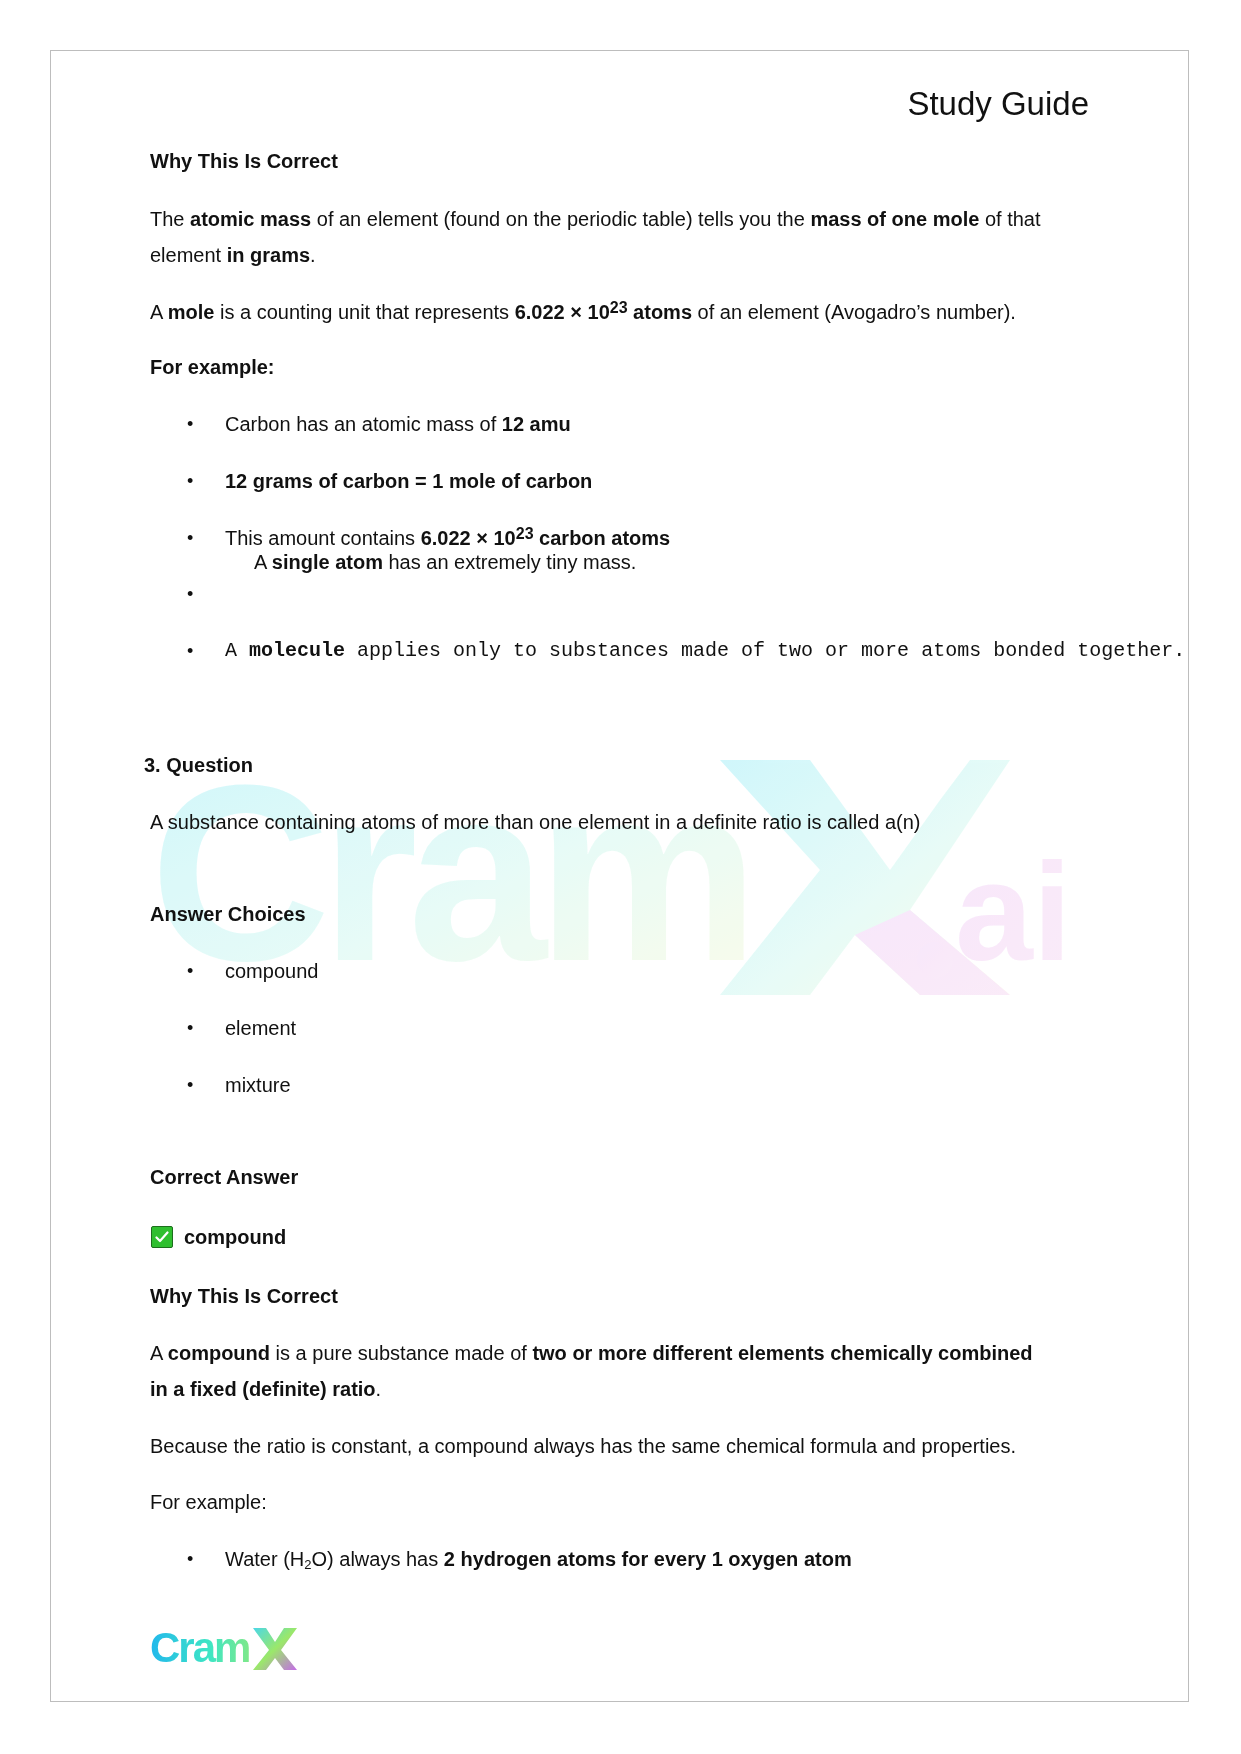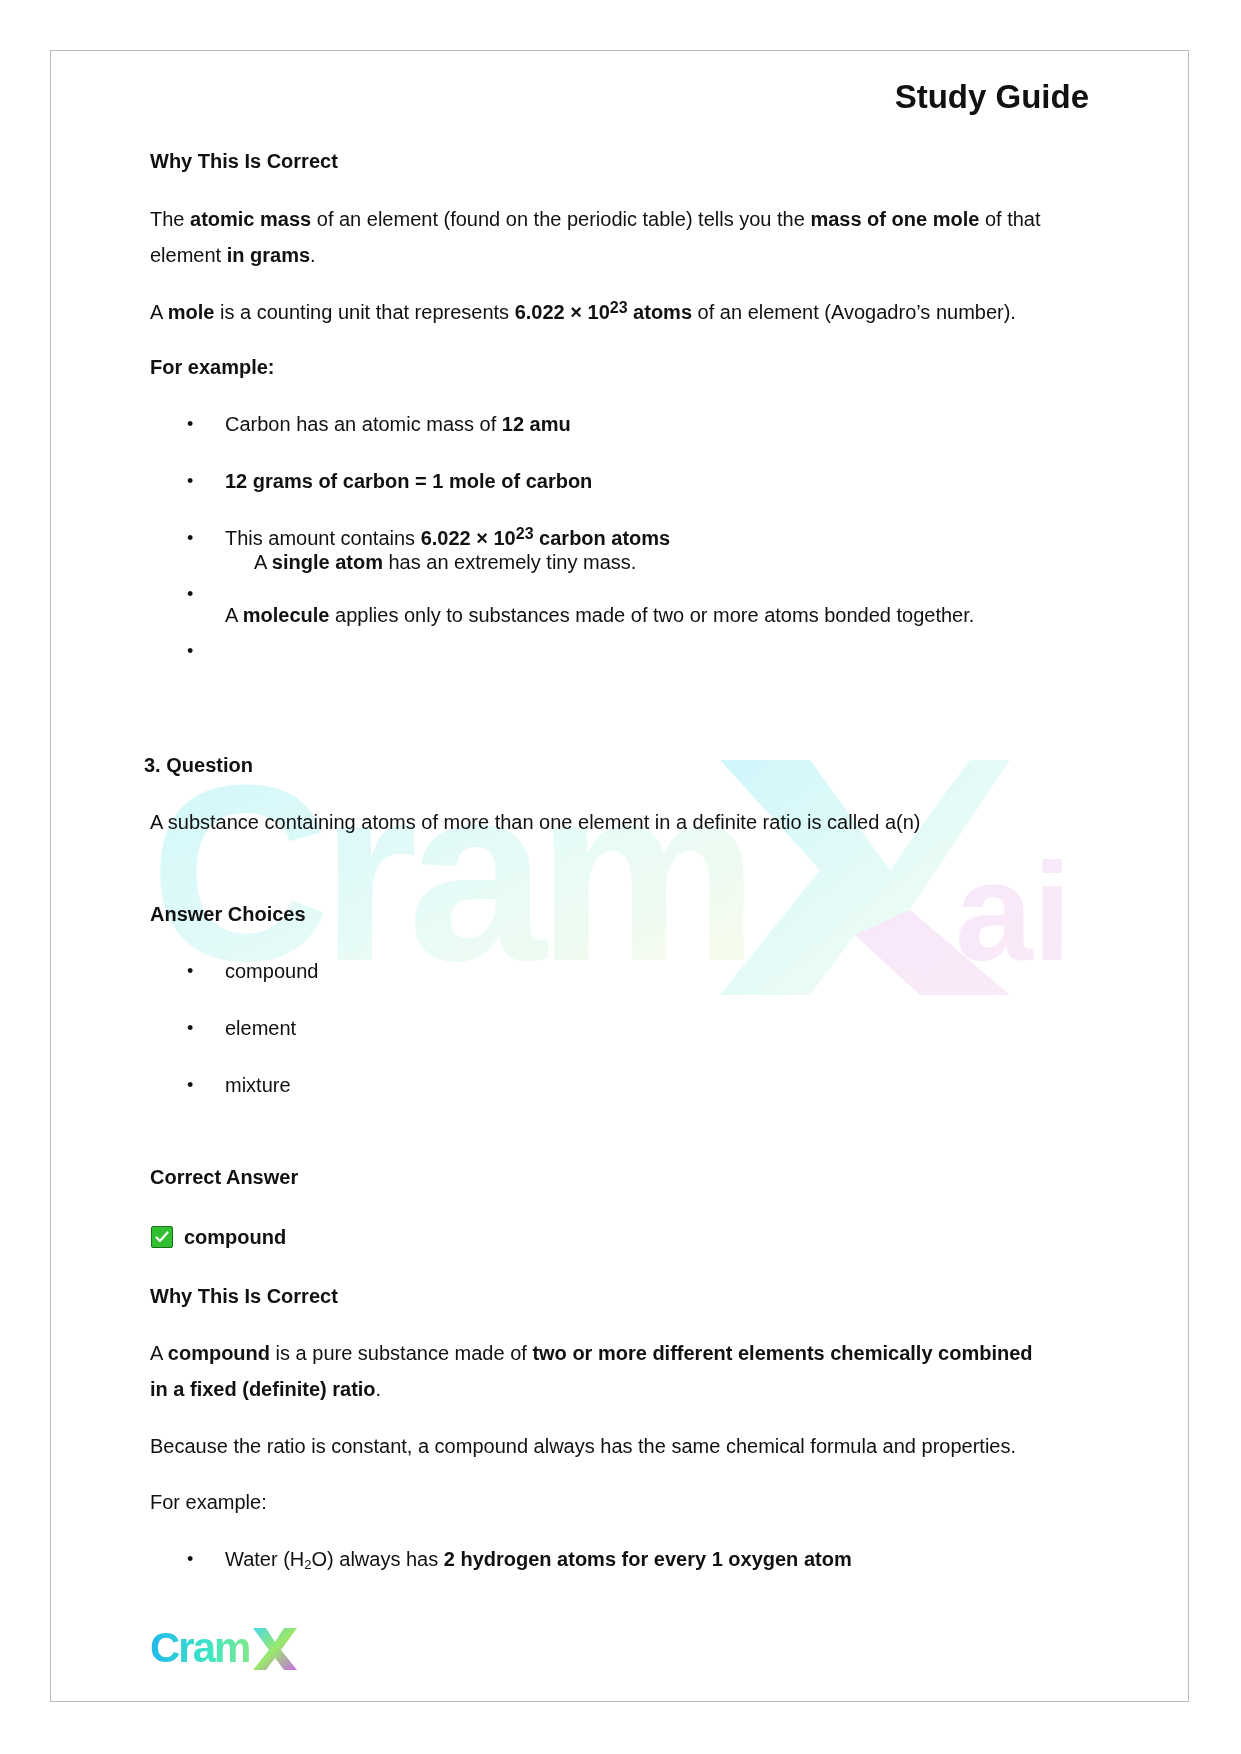--- a/index.html
+++ b/index.html
@@ -9,21 +9,21 @@
   }
   .page {
     position: absolute; left: 50px; top: 50px; width: 1139px; height: 1652px;
     border: 1.5px solid #bdbdbd; box-sizing: border-box;
   }
   .watermark {
     position: absolute; left: 150px; top: 760px; width: 940px; height: 235px; pointer-events: none;
   }
   .t { position: absolute; font-size: 20px; line-height: 24px; white-space: nowrap; }
   .t b { font-weight: bold; }
-  .title { position: absolute; right: 152px; top: 77px; font-size: 33px; font-weight: bold; line-height: 40px; }
+  .title { position: absolute; right: 152px; top: 84px; font-size: 33px; font-weight: normal; line-height: 40px; }
   .h { font-weight: bold; }
   .bullet { position: absolute; left: 187px; font-size: 18px; line-height: 24px; }
   .btext { left: 225px; text-align: right; }
   .check {
     position: absolute; left: 151px; width: 22px; height: 22px; background: #2fbf2f;
     border: 1.5px solid #1d6e1d; box-sizing: border-box; border-radius: 2px;
     display: flex; align-items: center; justify-content: center;
   }
   sup { font-size: 16px; vertical-align: 6px; line-height: 0; }
   sub { font-size: 13px; vertical-align: -3px; line-height: 0; }
@@ -86,21 +86,21 @@
 <div class="t btext" style="top:526px;">
   <span>This amount contains </span><b><span>6.022 × 10</span><sup>23</sup><span> carbon atoms</span></b>
 </div>
 
 <div class="bullet" style="top:582px;">•</div>
 <div class="t btext" style="top:550px;margin-left:29px;">
   <span>A </span><b>single atom</b><span> has an extremely tiny mass.</span>
 </div>
 
 <div class="bullet" style="top:639px;">•</div>
-<div class="t btext" style="top:603px;">
+<div class="t btext" style="top:639px;font-family:Liberation Mono, monospace;">
   <span>A </span><b>molecule</b><span> applies only to substances made of two or more atoms bonded together.</span>
 </div>
 
 <div class="t h" style="left:144px; top:753px;">3. Question</div>
 <div class="t" style="left:150px; top:810px;">A substance containing atoms of more than one element in a definite ratio is called a(n)</div>
 
 <div class="t h" style="left:150px; top:902px;">Answer Choices</div>
 
 <div class="bullet" style="top:959px;">•</div>
 <div class="t btext" style="top:959px;">compound</div>

